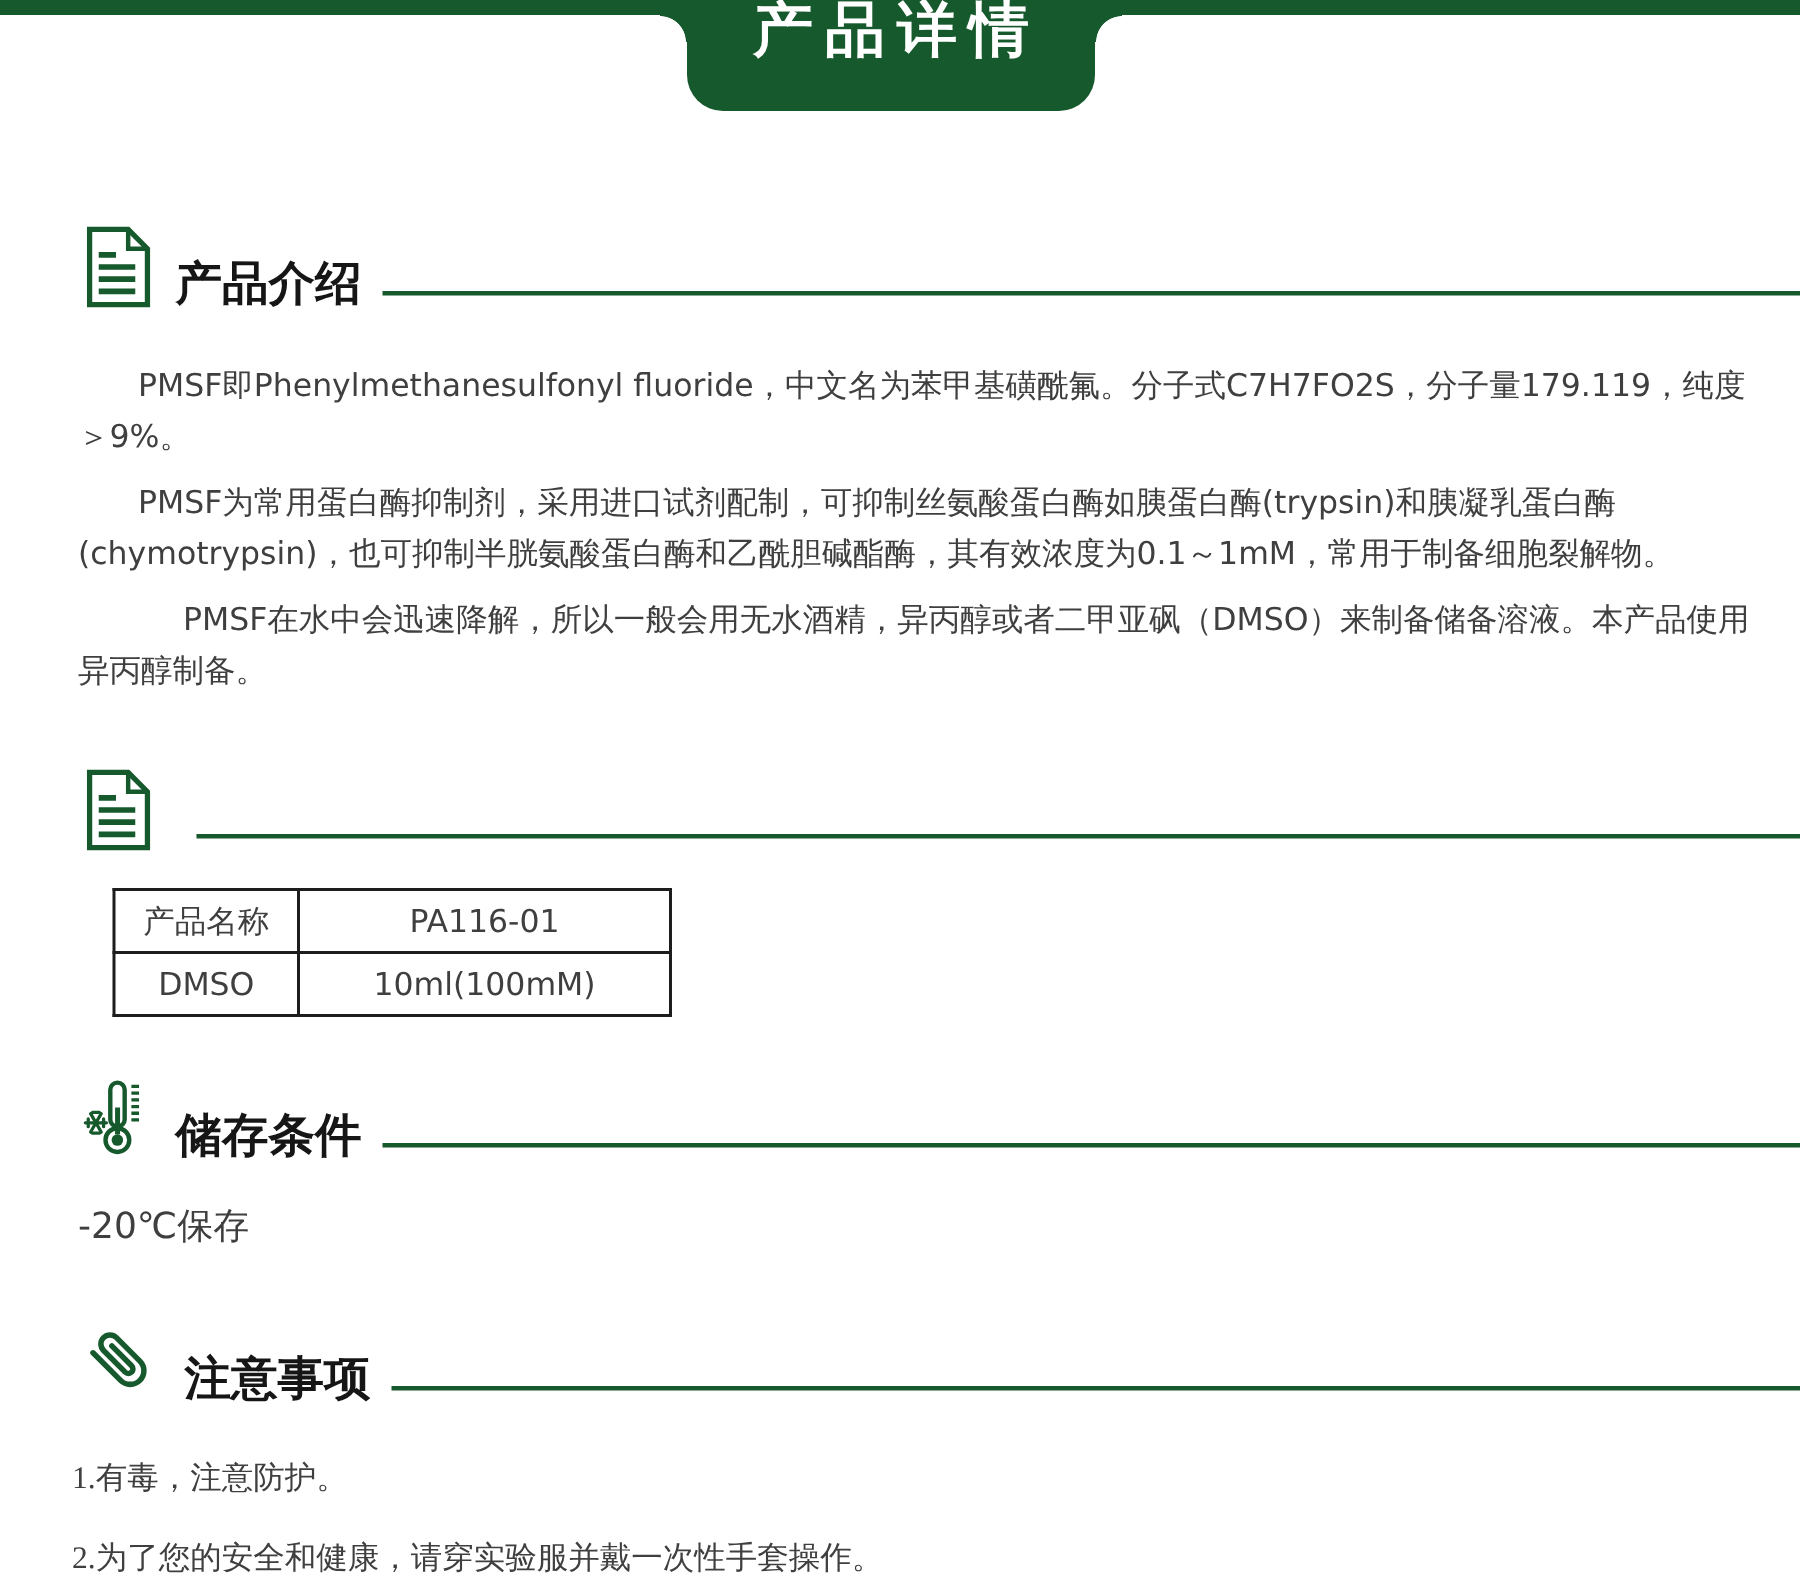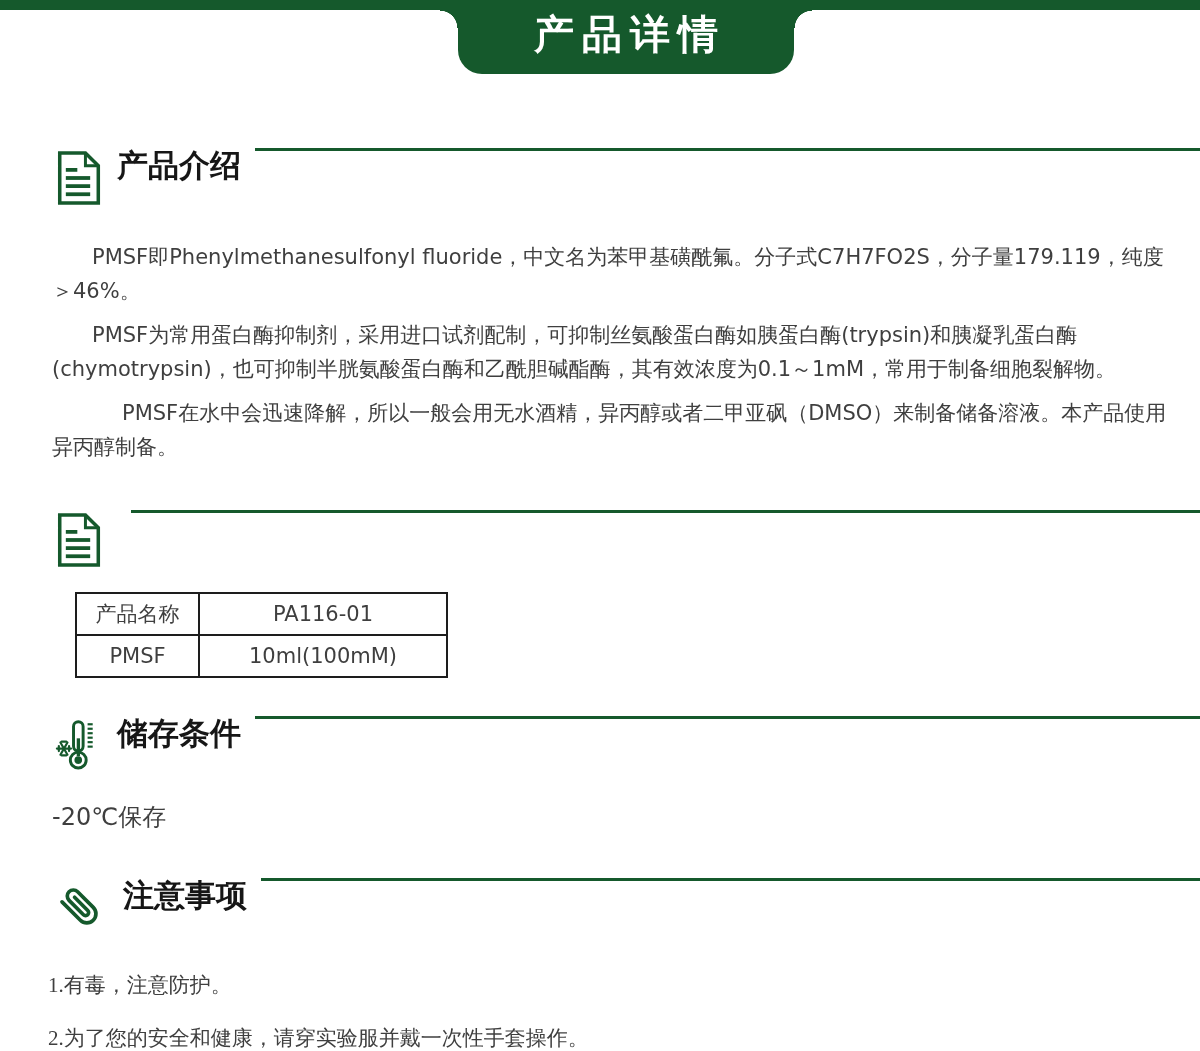--- a/index.html
+++ b/index.html
@@ -17,24 +17,24 @@
     position:relative;
     overflow:hidden;
   }
 
   
   .top-bar{
     position:absolute;top:0;left:0;width:1200px;height:10px;
     background:var(--green);
   }
   .banner-tab{
-    position:absolute;top:0;left:458px;width:336px;height:74px;
+    position:absolute;top:0;left:458px;width:272px;height:74px;
     background:var(--green);
     border-radius:0 0 24px 24px;
-    display:flex;align-items:center;justify-content:center;
+    display:flex;align-items:flex-start;justify-content:center;
     z-index:2;
   }
   .banner-tab::before,
   .banner-tab::after{
     content:"";position:absolute;top:10px;width:18px;height:18px;
   }
   .banner-tab::before{
     left:-18px;
     background:radial-gradient(circle 18px at 0 100%, rgba(0,0,0,0) 17px, var(--green) 17.5px);
   }
@@ -43,21 +43,21 @@
     background:radial-gradient(circle 18px at 100% 100%, rgba(0,0,0,0) 17px, var(--green) 17.5px);
   }
   .banner-title{
     color:#fff;font-size:40px;font-weight:700;letter-spacing:8px;
     padding-left:8px; 
     line-height:1;padding-bottom:6px;
   }
 
   
   .section-header{
-    display:flex;align-items:flex-start;
+    display:flex;align-items:flex-end;
     margin-left:55px;margin-right:0;
     height:60px;
   }
   .section-icon{
     flex:0 0 auto;margin-right:16px;align-self:center;
     color:var(--green);display:flex;align-items:center;justify-content:center;
   }
   .section-title{
     font-size:31px;font-weight:700;color:var(--heading);
     line-height:1.1;white-space:nowrap;padding-bottom:2px;
@@ -123,21 +123,21 @@
       <line x1="8" y1="20" x2="26" y2="20" stroke="currentColor" stroke-width="2.8"></line>
       <line x1="8" y1="26" x2="26" y2="26" stroke="currentColor" stroke-width="2.8"></line>
       <line x1="8" y1="32" x2="26" y2="32" stroke="currentColor" stroke-width="2.8"></line>
     </svg>
   </span>
   <span class="section-title">产品介绍</span>
   <span class="header-line"></span>
 </div>
 
 <div class="paragraphs">
-  <p>PMSF即Phenylmethanesulfonyl fluoride，中文名为苯甲基磺酰氟。分子式C7H7FO2S，分子量179.119，纯度＞46%。</p>
+  <p>PMSF即Phenylmethanesulfonyl fluoride，中文名为苯甲基磺酰氟。分子式C7H7FO2S，分子量179.119，纯度＞9%。</p>
   <p>PMSF为常用蛋白酶抑制剂，采用进口试剂配制，可抑制丝氨酸蛋白酶如胰蛋白酶(trypsin)和胰凝乳蛋白酶(chymotrypsin)，也可抑制半胱氨酸蛋白酶和乙酰胆碱酯酶，其有效浓度为0.1～1mM，常用于制备细胞裂解物。</p>
   <p class="deep-indent">PMSF在水中会迅速降解，所以一般会用无水酒精，异丙醇或者二甲亚砜（DMSO）来制备储备溶液。本产品使用异丙醇制备。</p>
 </div>
 
 <div class="section-header mt-sec2">
   <span class="section-icon">
     <svg width="46" height="56" viewBox="0 0 34 40" fill="none">
       <path d="M3.5 1.5 h19 l9.5 9.5 v27.5 h-28.5 z" stroke="currentColor" stroke-width="2.6" fill="none"></path>
       <path d="M22.5 1.5 v9.5 h9.5" stroke="currentColor" stroke-width="2.2" fill="none"></path>
       <line x1="8" y1="14" x2="16.5" y2="14" stroke="currentColor" stroke-width="2.8"></line>
@@ -149,21 +149,21 @@
   <span class="header-line"></span>
 </div>
 
 <table class="spec-table">
   <tbody>
       <tr>
     <td class="c0">产品名称</td>
     <td class="c1">PA116-01</td>
   </tr>
   <tr>
-    <td class="c0">PMSF</td>
+    <td class="c0">DMSO</td>
     <td class="c1">10ml(100mM)</td>
   </tr>
 </tbody>
   </table>
 
 <div class="section-header mt-sec3">
   <span class="section-icon">
     <svg width="46" height="54" viewBox="0 0 36 42" fill="none">
 
       <rect x="14.5" y="2" width="7.5" height="23" rx="3.75" stroke="currentColor" stroke-width="2.3" fill="none"></rect>

